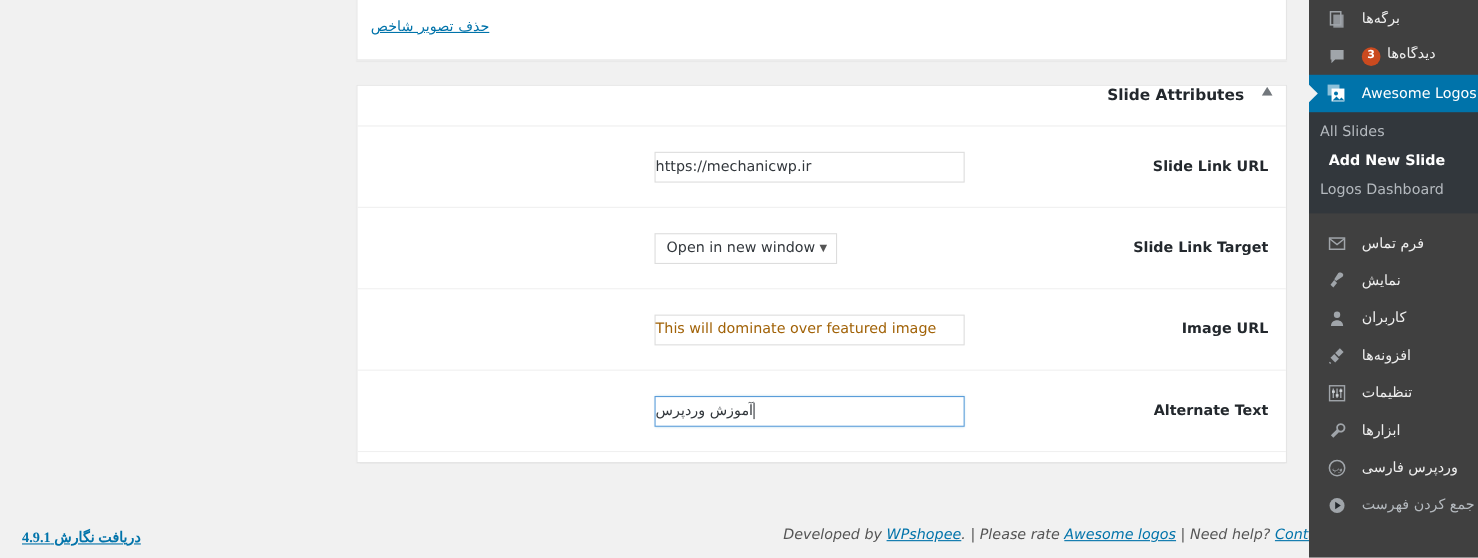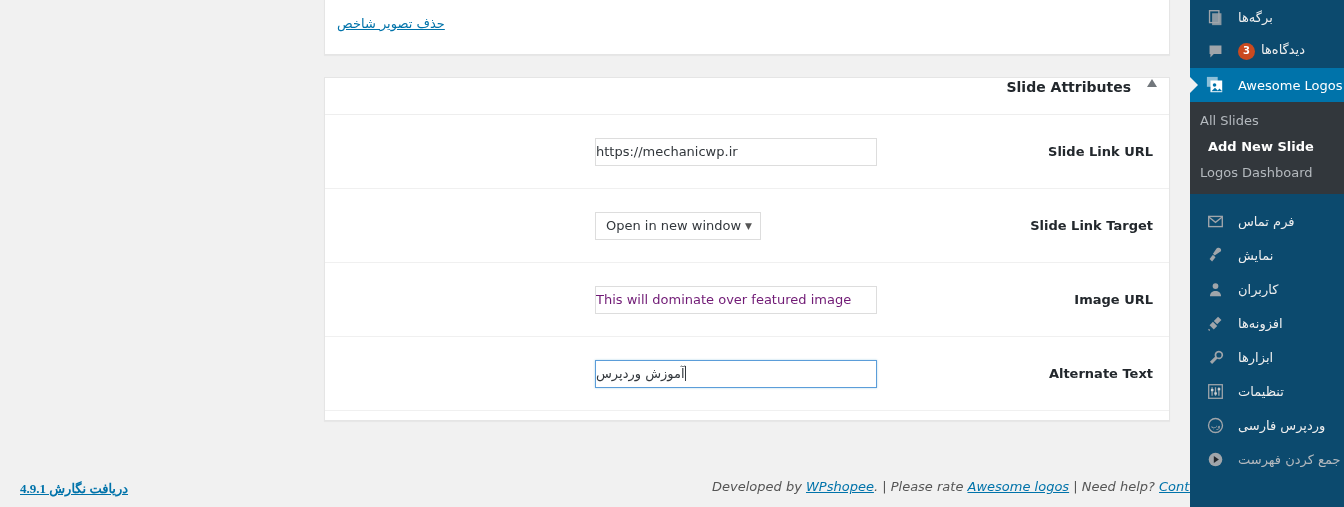--- a/index.html
+++ b/index.html
@@ -15,21 +15,21 @@
     width: 1344px; height: 507px;
     background: #f1f1f1;
     direction: rtl;
   }
 
   
   #adminmenu {
     position: absolute;
     top: 0; right: 0;
     width: 154px; height: 507px;
-    background: #0c4a6e;
+    background: #404040;
     direction: rtl;
     overflow: hidden;
   }
   .menu-item {
     position: relative;
     display: flex;
     align-items: center;
     justify-content: flex-start;
     height: 34px;
     padding: 0 0 0 8px;
@@ -235,21 +235,21 @@
     padding: 0 0;
     border: 1px solid #ddd;
     background: #fff;
     display: flex;
     align-items: center;
     justify-content: flex-end;
     font-size: 13px;
     color: #32373c;
     direction: rtl;
   }
-  .fake-input.ph { color: #701a75; }
+  .fake-input.ph { color: #a16207; }
   .fake-input.focused {
     border: 1px solid #5b9dd9;
     box-shadow: 0 0 2px rgba(30,140,190,.35);
   }
   #footer-version {
     position: absolute;
     left: 20px; bottom: 10px;
     font-size: 13px;
     font-weight: bold;
     direction: rtl;
@@ -424,42 +424,42 @@
       <span class="mi-icon">
         <svg width="17" height="17" viewBox="0 0 20 20">
           <path d="M13 2l4 4-5 5-4-4z" fill="#a0a5aa"></path>
           <path d="M7 8l5 5-4 4-5-5z" fill="#a0a5aa"></path>
           <path d="M3 17l-1 1" stroke="#a0a5aa" stroke-width="2"></path>
         </svg>
       </span>
     </div>
 
     <div class="menu-item">
-      <span class="mi-label">ابزارها</span>
-      <span class="mi-icon">
-        <svg width="17" height="17" viewBox="0 0 20 20">
-          <path d="M14 2a5 5 0 0 0-4.6 7l-6 6 2.6 2.6 6-6A5 5 0 1 0 14 2zm0 2a3 3 0 1 1 0 6 3 3 0 0 1 0-6z" fill="#a0a5aa"></path>
-        </svg>
-      </span>
-    </div>
-
-    <div class="menu-item">
       <span class="mi-label">تنظیمات</span>
       <span class="mi-icon">
         <svg width="17" height="17" viewBox="0 0 20 20">
           <rect x="2" y="2" width="16" height="16" fill="none" stroke="#a0a5aa" stroke-width="1.5"></rect>
           <path d="M6 5v10M10 5v10M14 5v10" stroke="#a0a5aa" stroke-width="1.5"></path>
           <rect x="4.6" y="7" width="3" height="2.6" fill="#cfd3d6"></rect>
           <rect x="8.6" y="11" width="3" height="2.6" fill="#cfd3d6"></rect>
           <rect x="12.6" y="6" width="3" height="2.6" fill="#cfd3d6"></rect>
         </svg>
       </span>
     </div>
 
     <div class="menu-item">
+      <span class="mi-label">ابزارها</span>
+      <span class="mi-icon">
+        <svg width="17" height="17" viewBox="0 0 20 20">
+          <path d="M14 2a5 5 0 0 0-4.6 7l-6 6 2.6 2.6 6-6A5 5 0 1 0 14 2zm0 2a3 3 0 1 1 0 6 3 3 0 0 1 0-6z" fill="#a0a5aa"></path>
+        </svg>
+      </span>
+    </div>
+
+    <div class="menu-item">
       <span class="mi-label">وردپرس فارسی</span>
       <span class="mi-icon">
         <svg width="17" height="17" viewBox="0 0 20 20">
           <circle cx="10" cy="10" r="8.2" fill="none" stroke="#a0a5aa" stroke-width="1.6"></circle>
           <text x="10" y="13.5" font-size="8" fill="#a0a5aa" text-anchor="middle" font-family="DejaVu Sans">وپ</text>
         </svg>
       </span>
     </div>
 
     <div class="menu-item collapse-item">

